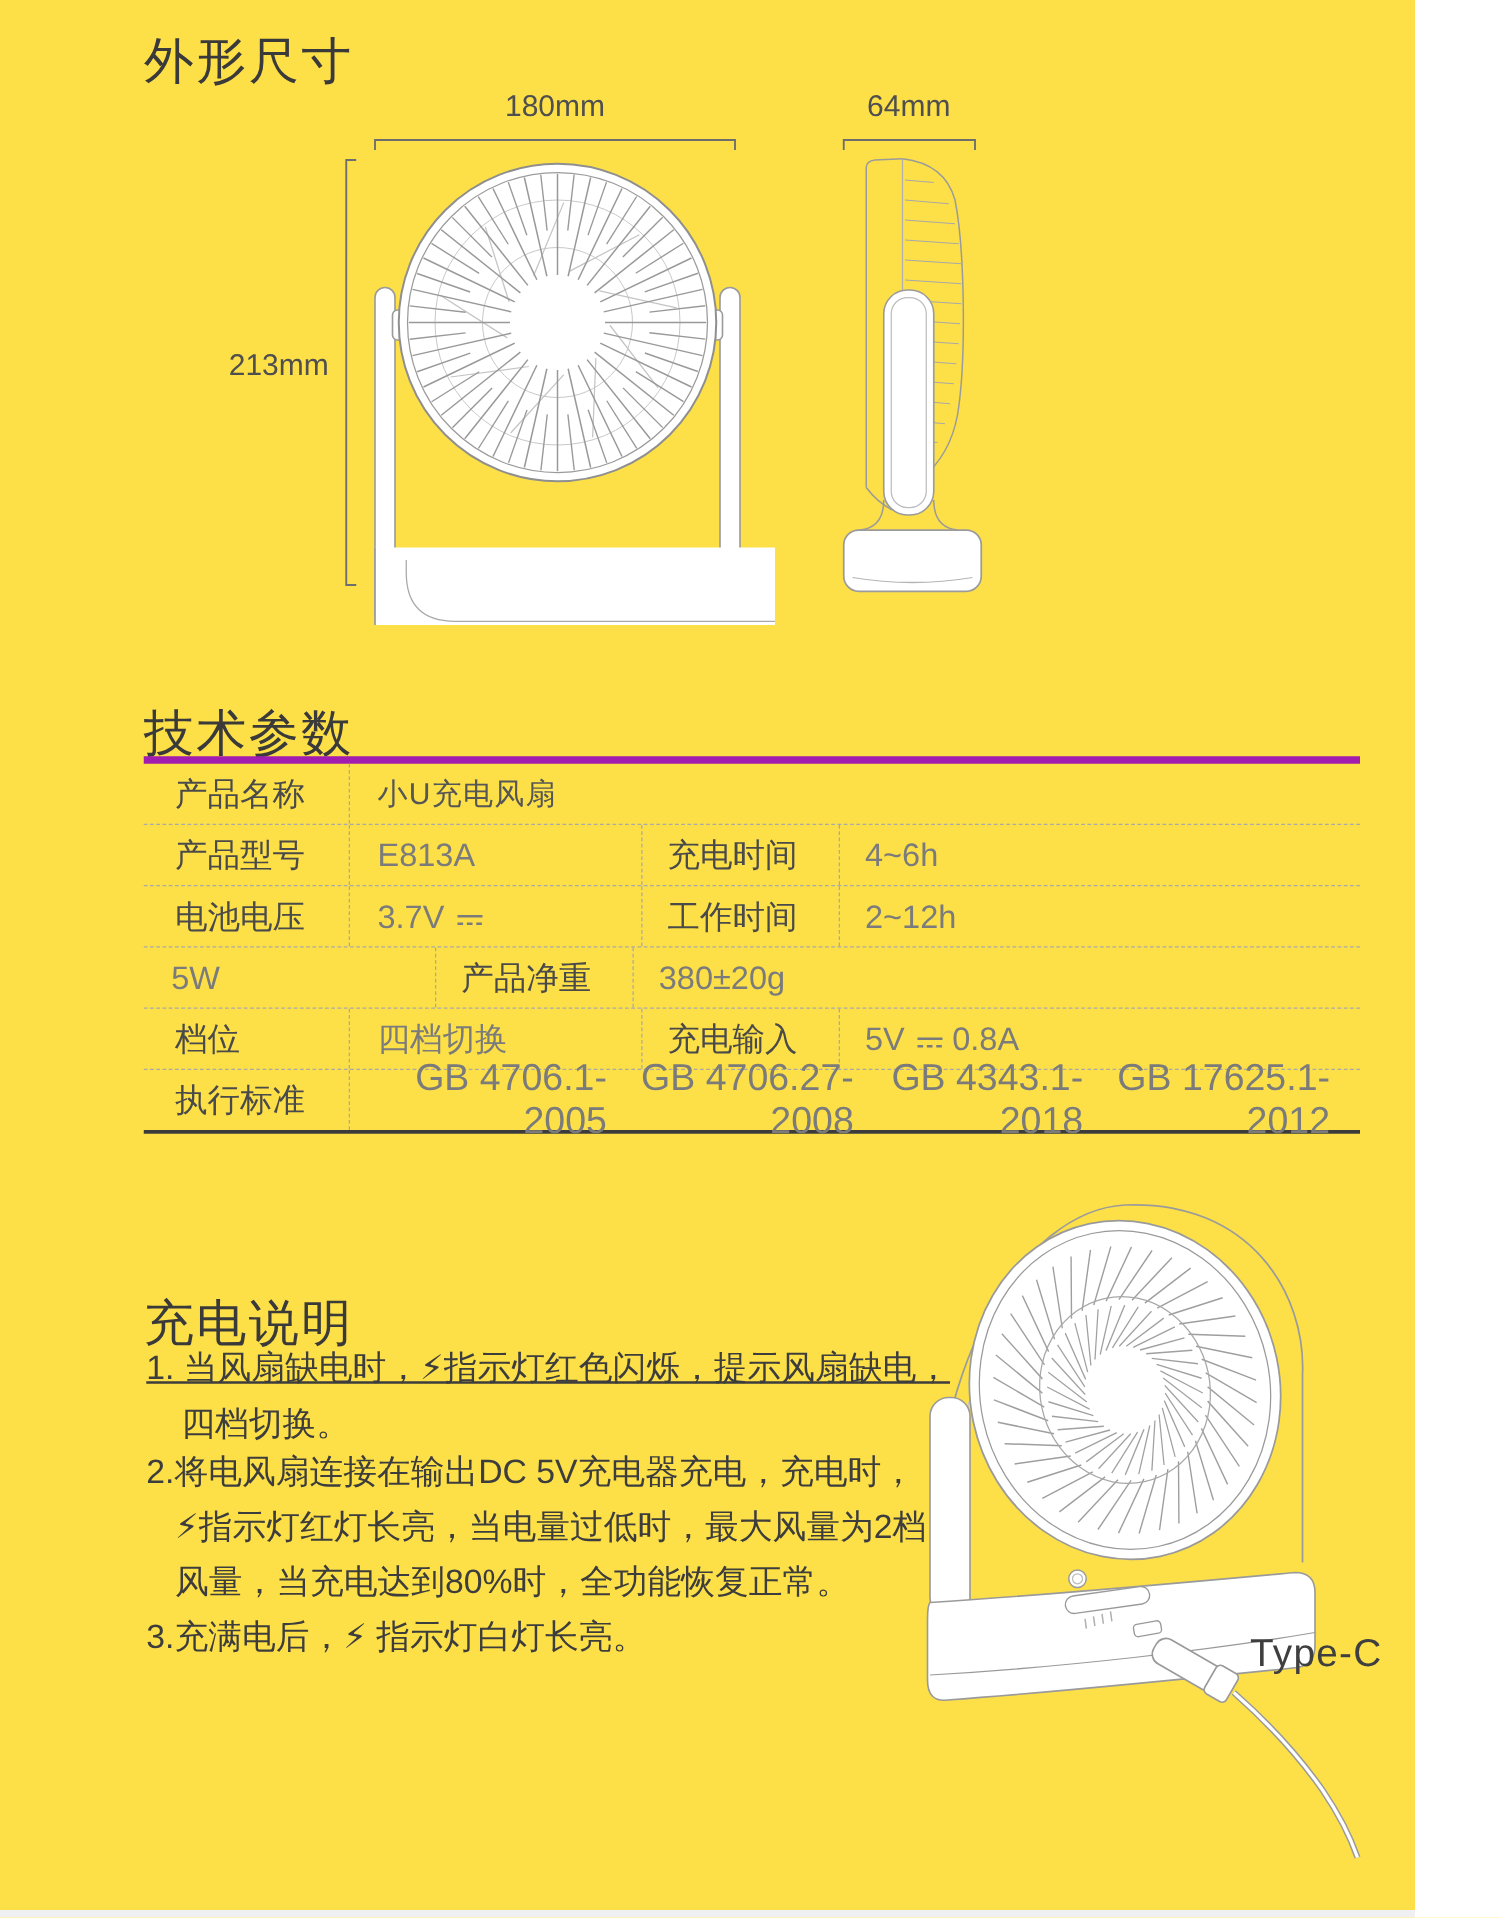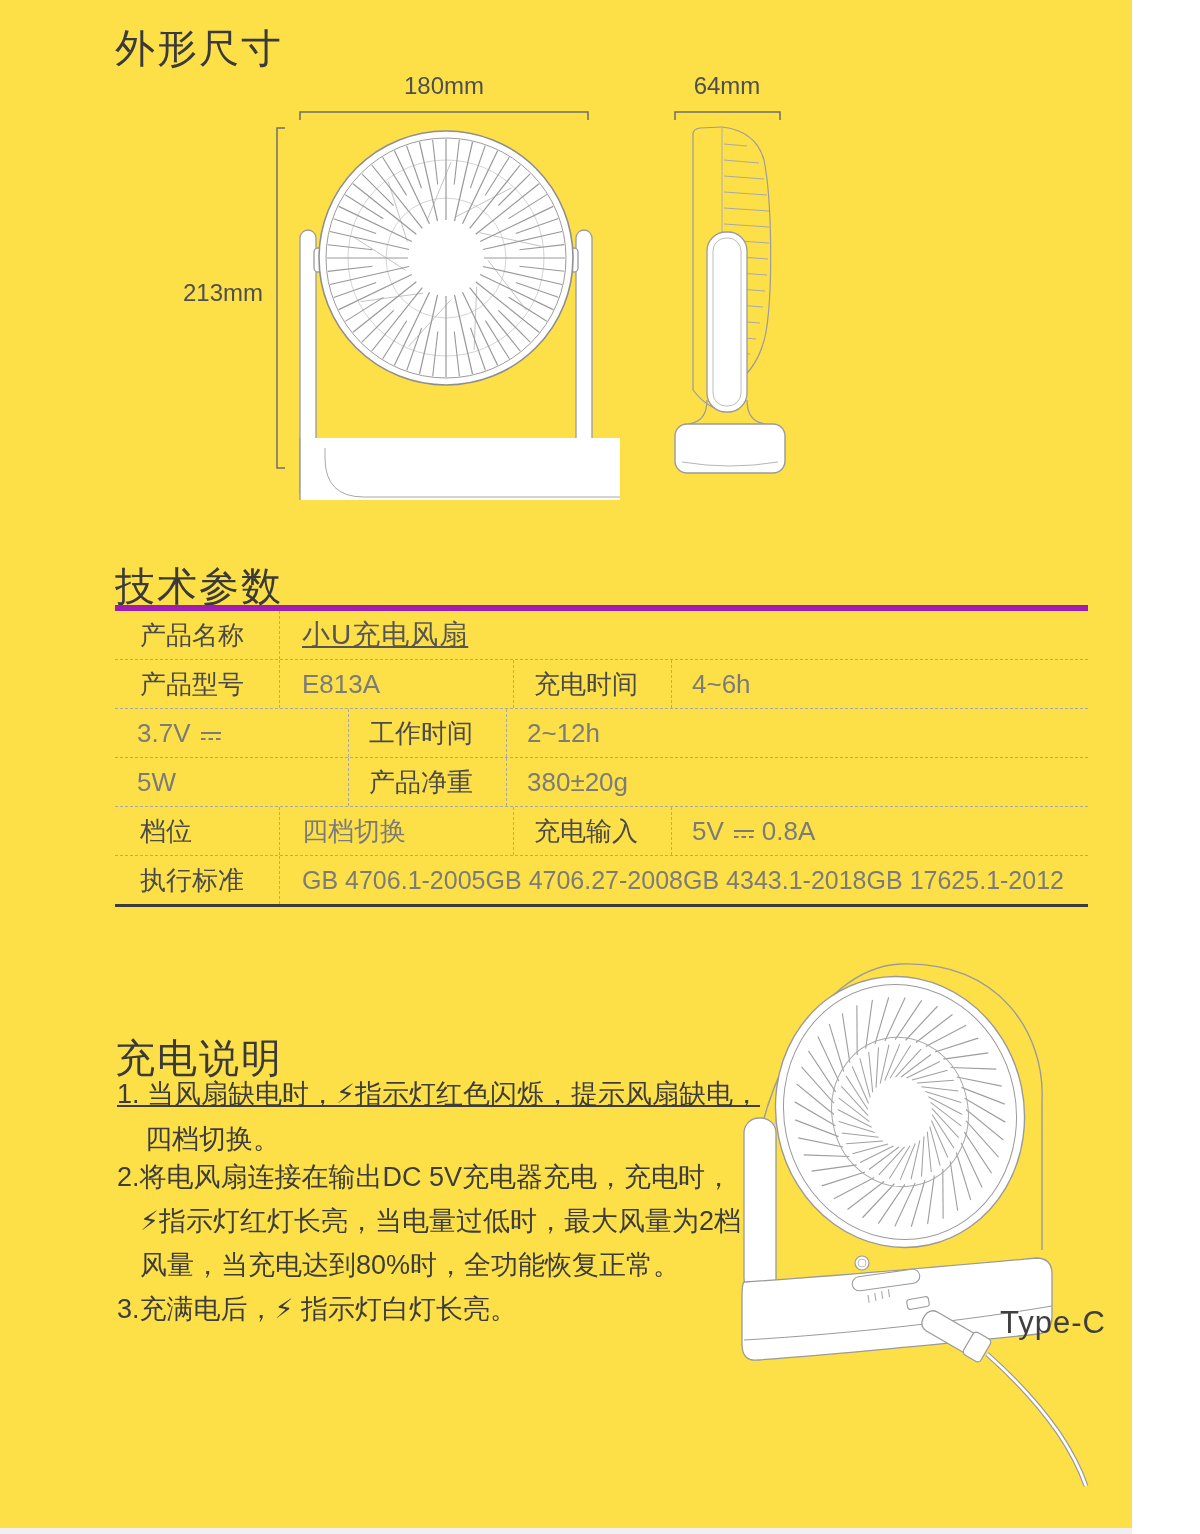--- a/index.html
+++ b/index.html
@@ -14,23 +14,23 @@
   .spec-table{position:absolute;left:115px;top:605px;width:973px;box-sizing:border-box;
               border-top:6px solid #a21caf;border-bottom:3px solid #3c3c3c;font-size:26px;}
   .tr{display:flex;align-items:stretch;height:48px;border-bottom:1px dashed #a9a9a9;}
   .tr:last-child{border-bottom:none;text-align:right;}
   .tc{display:flex;align-items:center;box-sizing:border-box;white-space:nowrap;}
   .lbl{flex:0 0 165px;padding-left:25px;border-right:1px dashed #a9a9a9;color:#4a4a4a;}
   .val{flex:0 0 234px;padding-left:22px;color:#7b7b7b;}
   .b2{border-right:1px dashed #a9a9a9;}
   .lbl2{flex:0 0 158px;padding-left:20px;border-right:1px dashed #a9a9a9;color:#4a4a4a;}
   .val2{flex:1 1 auto;padding-left:20px;color:#7b7b7b;}
-  .spanv{flex:1 1 auto;padding-left:22px;color:#565656;font-size:28px;letter-spacing:1px;text-decoration:underline;}
+  .spanv{flex:1 1 auto;padding-left:22px;color:#565656;font-size:24px;letter-spacing:1px;}
   .standards{flex:1 1 auto;display:flex;justify-content:space-between;align-items:center;
-             padding:0 24px 0 22px;color:#7b7b7b;font-size:25px;}
+             padding:0 24px 0 22px;color:#7b7b7b;font-size:30px;}
   .dc{stroke:currentColor;stroke-width:2;margin:6px 0 0 8px;}
   .dcm{margin:6px 6px 0 8px;}
 
   
   .ins{position:absolute;left:117px;font-size:27px;color:#3d3d3d;white-space:nowrap;}
   .ind{left:145px;}
   .ind2{left:140px;}
   .typec{position:absolute;left:1000px;top:1305px;font-size:31px;color:#3f3f3f;letter-spacing:1px;}
 
   .footer-strip{position:absolute;left:0;bottom:0;width:1200px;height:6px;background:#f0eff1;}
@@ -186,20 +186,21 @@
       <div class="tc lbl">产品名称</div>
       <div class="tc spanv">小U充电风扇</div>
     </div>
     <div class="tr">
       <div class="tc lbl">产品型号</div>
       <div class="tc val b2">E813A</div>
       <div class="tc lbl2">充电时间</div>
       <div class="tc val2">4~6h</div>
     </div>
     <div class="tr">
+      <div class="tc lbl">电池电压</div>
       <div class="tc val b2">
         <span>3.7V</span>
         <svg class="dc" width="24" height="16" viewBox="0 0 24 16">
           <line x1="2" y1="5" x2="22" y2="5"></line>
             <line x1="2" y1="11" x2="22" y2="11" stroke-dasharray="4.5 3"></line>
         </svg>
       </div>
       <div class="tc lbl2">工作时间</div>
       <div class="tc val2">2~12h</div>
     </div>

